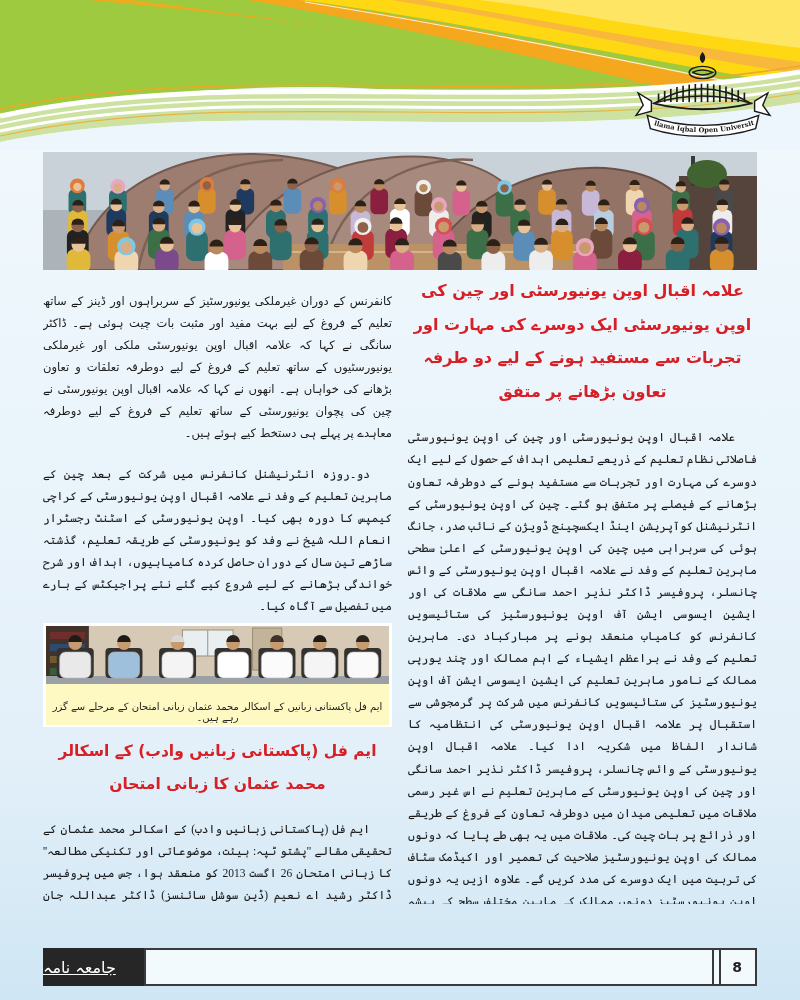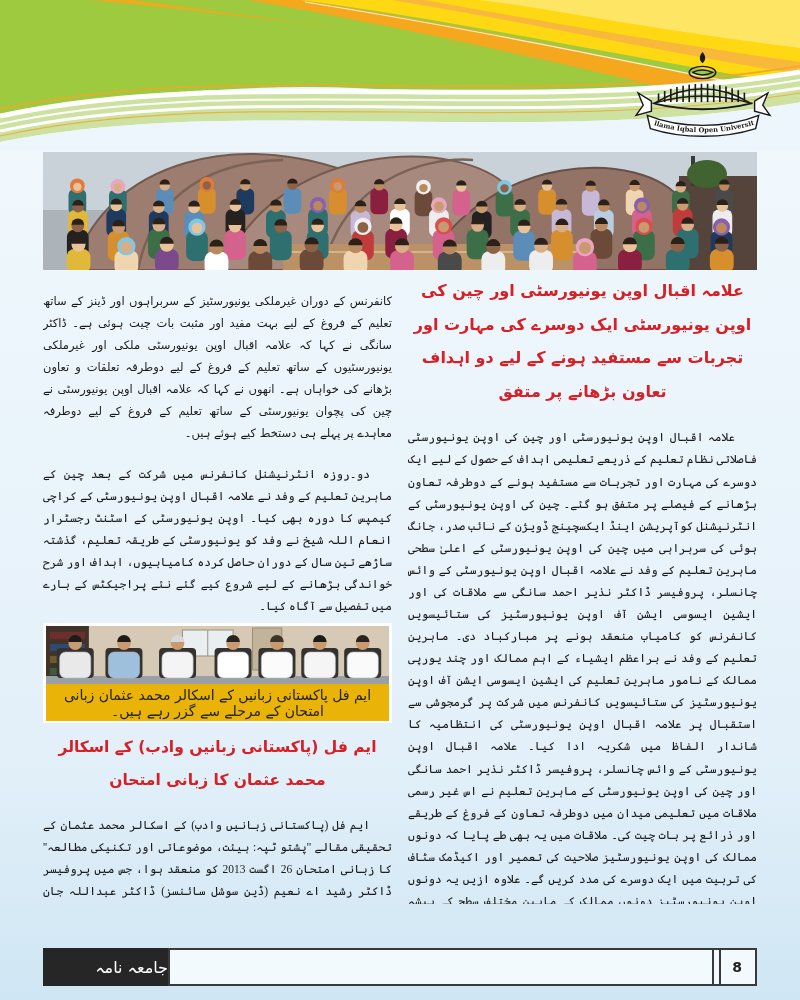--- a/index.html
+++ b/index.html
@@ -16,25 +16,25 @@
   .gp-caption{margin:5px 43px 4px;text-align:center;font-size:12px;color:#141414;direction:rtl;flex:0 0 auto;}
   
   .cols{margin:2px 43px 4px;width:714px;height:632px;display:flex;gap:16px;direction:rtl;flex:0 0 auto;}
   .col{width:349px;height:632px;overflow:hidden;direction:rtl;}
   .headline{color:#d71f26;font-weight:bold;font-size:16px;line-height:2.1;text-align:center;margin:2px 0 8px;}
   .col p{font-size:11.5px;line-height:1.92;text-align:justify;color:#1b1b1b;margin:18px 0 6px;}
   .col p.indent{text-indent:22px;font-family:Liberation Serif, serif;}
   .headline2{color:#d71f26;font-weight:bold;font-size:15.5px;line-height:2.1;text-align:center;margin:8px 6px 0;}
   .photo-card{background:#ffffff;padding:3px 3px 2px;margin:4px 0 2px;}
   .photo-card svg{display:block;width:343px;height:58px;}
-  .viva-caption{font-size:14px;color:#222;text-align:center;direction:rtl;padding:3px 2px 2px;background:#eab308;}
+  .viva-caption{font-size:10px;color:#222;text-align:center;direction:rtl;padding:17px 2px 2px;background:#fef9c3;}
   
   .ftr{margin:auto 43px 14px;width:714px;height:38px;display:flex;align-items:stretch;flex:0 0 auto;}
-  .masthead-box{width:125px;background:#262626;color:#ffffff;display:flex;align-items:center;justify-content:flex-start;
-                font-size:16px;direction:rtl;}
+  .masthead-box{width:101px;background:#262626;color:#ffffff;display:flex;align-items:center;justify-content:flex-end;
+                font-size:16px;direction:rtl;text-decoration:underline;}
   .bar{flex:1;border:2px solid #3a3a3a;background:#f3fafd;display:flex;align-items:stretch;}
   .bar .spacer{flex:1;}
   .bar .vline{width:2px;background:#3a3a3a;}
   .bar .numcell{width:32px;border-right:2px solid transparent;margin-left:5px;border-left:2px solid #3a3a3a;
                 display:flex;align-items:center;justify-content:center;font-size:14px;font-weight:bold;color:#222;}
 </style>
 </head>
 <body>
 
 <div class="page">
@@ -305,21 +305,21 @@
           <rect x="666.870591750741" y="96.91753321471624" width="23.8" height="24" rx="7.700000000000001" fill="#d78f2e"></rect>
           <circle cx="678.770591750741" cy="92.71753321471624" r="7" fill="#8d6248"></circle>
           <path d="M671.770591750741,91.71753321471624 a7,7 0 0 1 14,0 z" fill="#2b2118"></path>
         </g>
     </svg>
   </figure>
 
   <main class="cols">
 
     <section class="col">
-      <h1 class="headline">علامہ اقبال اوپن یونیورسٹی اور چین کی اوپن یونیورسٹی ایک دوسرے کی مہارت اور تجربات سے مستفید ہونے کے لیے دو اہداف تعاون بڑھانے پر متفق</h1>
+      <h1 class="headline">علامہ اقبال اوپن یونیورسٹی اور چین کی اوپن یونیورسٹی ایک دوسرے کی مہارت اور تجربات سے مستفید ہونے کے لیے دو طرفہ تعاون بڑھانے پر متفق</h1>
       <p class="indent">علامہ اقبال اوپن یونیورسٹی اور چین کی اوپن یونیورسٹی فاصلاتی نظام تعلیم کے ذریعے تعلیمی اہداف کے حصول کے لیے ایک دوسرے کی مہارت اور تجربات سے مستفید ہونے کے دوطرفہ تعاون بڑھانے کے فیصلے پر متفق ہو گئے۔ چین کی اوپن یونیورسٹی کے انٹرنیشنل کوآپریشن اینڈ ایکسچینج ڈویژن کے نائب صدر، جانگ ہوئی کی سربراہی میں چین کی اوپن یونیورسٹی کے اعلیٰ سطحی ماہرین تعلیم کے وفد نے علامہ اقبال اوپن یونیورسٹی کے وائس چانسلر، پروفیسر ڈاکٹر نذیر احمد سانگی سے ملاقات کی اور ایشین ایسوسی ایشن آف اوپن یونیورسٹیز کی ستائیسویں کانفرنس کو کامیاب منعقد ہونے پر مبارکباد دی۔ ماہرین تعلیم کے وفد نے براعظم ایشیاء کے اہم ممالک اور چند یورپی ممالک کے نامور ماہرین تعلیم کی ایشین ایسوسی ایشن آف اوپن یونیورسٹیز کی ستائیسویں کانفرنس میں شرکت پر گرمجوشی سے استقبال پر علامہ اقبال اوپن یونیورسٹی کی انتظامیہ کا شاندار الفاظ میں شکریہ ادا کیا۔ علامہ اقبال اوپن یونیورسٹی کے وائس چانسلر، پروفیسر ڈاکٹر نذیر احمد سانگی اور چین کی اوپن یونیورسٹی کے ماہرین تعلیم نے اس غیر رسمی ملاقات میں تعلیمی میدان میں دوطرفہ تعاون کے فروغ کے طریقے اور ذرائع پر بات چیت کی۔ ملاقات میں یہ بھی طے پایا کہ دونوں ممالک کی اوپن یونیورسٹیز صلاحیت کی تعمیر اور اکیڈمک سٹاف کی تربیت میں ایک دوسرے کی مدد کریں گے۔ علاوہ ازیں یہ دونوں اوپن یونیورسٹیز دونوں ممالک کے مابین مختلف سطح کے پیشہ ورانہ تعلیمی کورسز ڈیزائن اور متعارف کرنے میں بھی ایک دوسرے کی مدد کریں گے۔</p>
       <p class="indent">چین کے ماہرین تعلیم کے ساتھ ملاقات میں ڈاکٹر سانگی نے کہا کہ اوپن یونیورسٹی میں منعقدہ دو۔روزہ ایشین ایسوسی ایشن آف اوپن یونیورسٹیز کی ستائیسویں</p>
     </section>
 
     <section class="col">
       <p>کانفرنس کے دوران غیرملکی یونیورسٹیز کے سربراہوں اور ڈینز کے ساتھ تعلیم کے فروغ کے لیے بہت مفید اور مثبت بات چیت ہوئی ہے۔ ڈاکٹر سانگی نے کہا کہ علامہ اقبال اوپن یونیورسٹی ملکی اور غیرملکی یونیورسٹیوں کے ساتھ تعلیم کے فروغ کے لیے دوطرفہ تعلقات و تعاون بڑھانے کی خواہاں ہے۔ انھوں نے کہا کہ علامہ اقبال اوپن یونیورسٹی نے چین کی پچوان یونیورسٹی کے ساتھ تعلیم کے فروغ کے لیے دوطرفہ معاہدے پر پہلے ہی دستخط کیے ہوئے ہیں۔</p>
       <p class="indent">دو۔روزہ انٹرنیشنل کانفرنس میں شرکت کے بعد چین کے ماہرین تعلیم کے وفد نے علامہ اقبال اوپن یونیورسٹی کے کراچی کیمپس کا دورہ بھی کیا۔ اوپن یونیورسٹی کے اسٹنٹ رجسٹرار انعام اللہ شیخ نے وفد کو یونیورسٹی کے طریقہ تعلیم، گذشتہ ساڑھے تین سال کے دوران حاصل کردہ کامیابیوں، اہداف اور شرح خواندگی بڑھانے کے لیے شروع کیے گئے نئے پراجیکٹس کے بارے میں تفصیل سے آگاہ کیا۔</p>
 
       <div class="photo-card">
         <svg viewBox="0 0 352 58" preserveAspectRatio="none">

